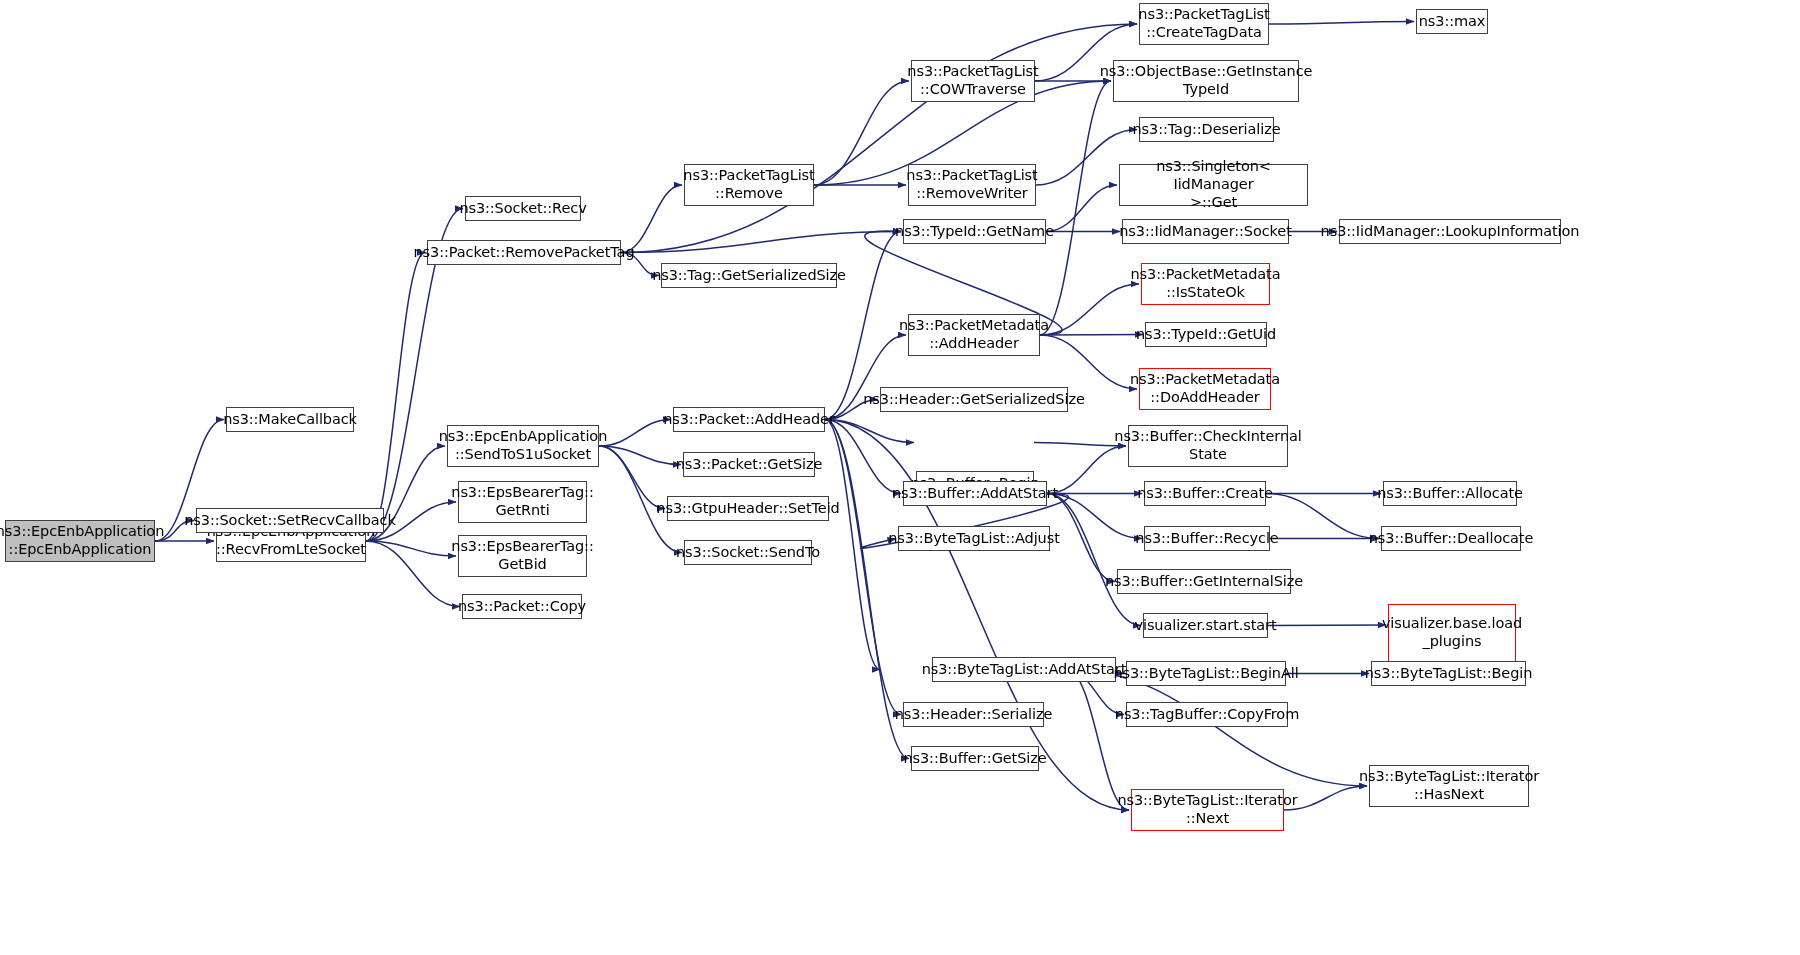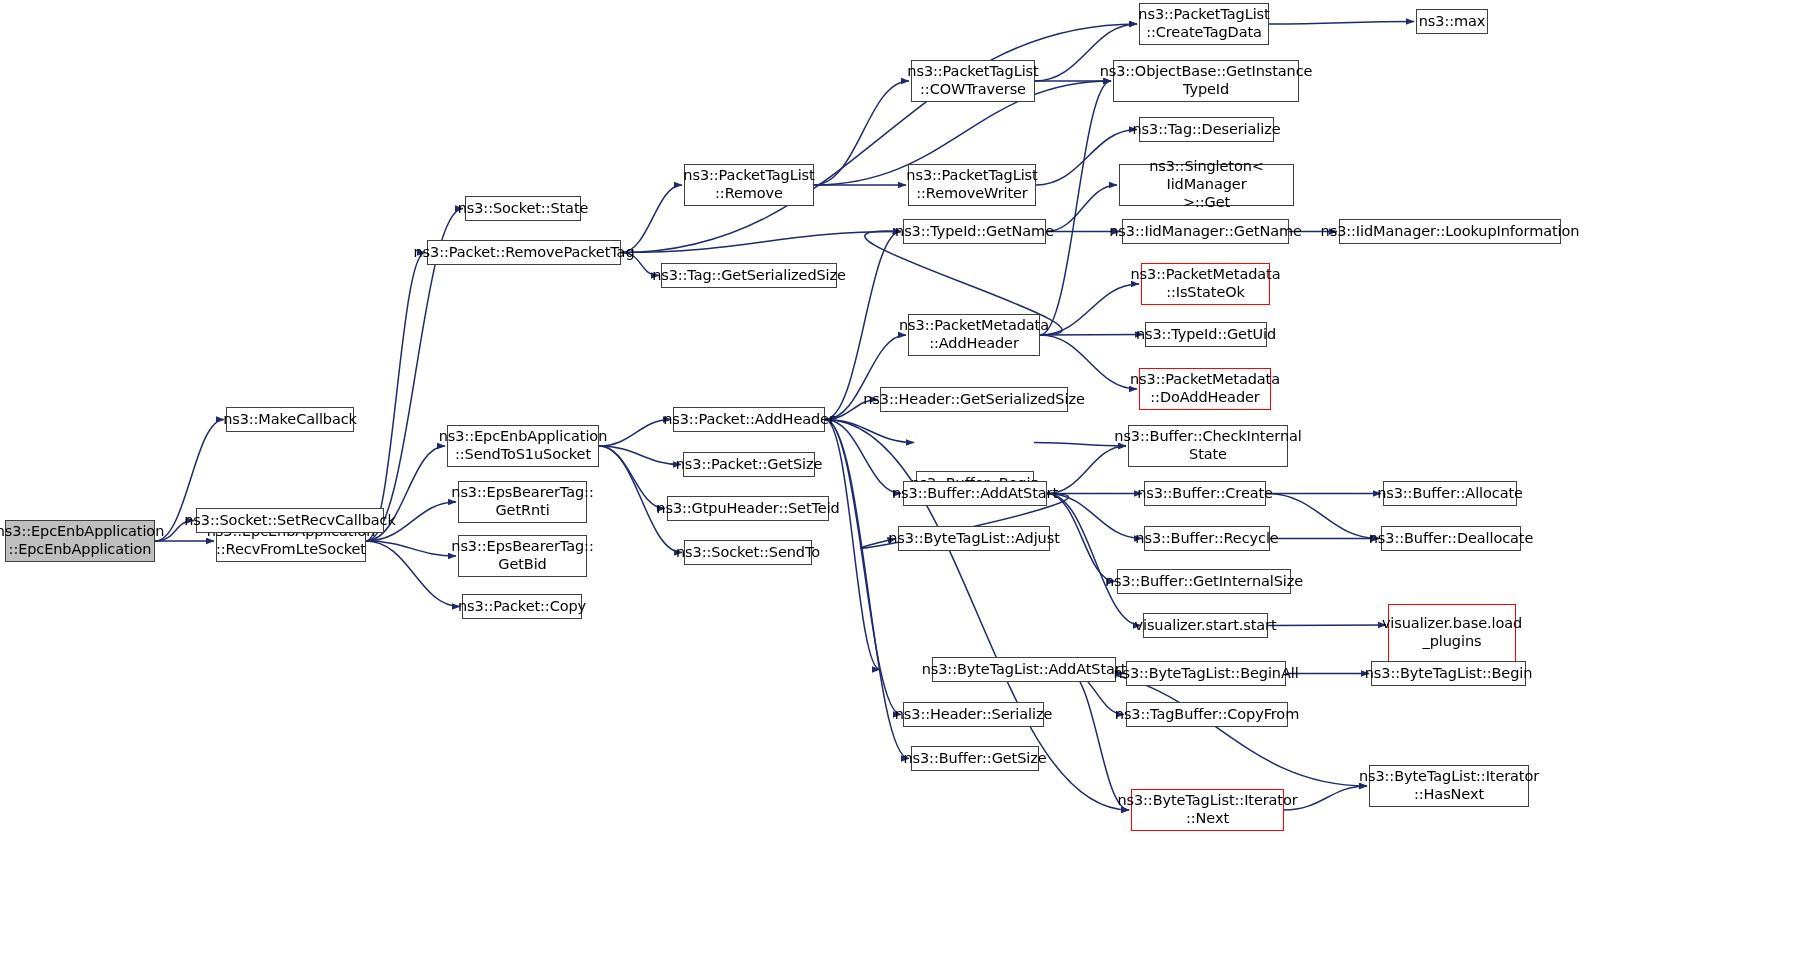--- a/index.html
+++ b/index.html
@@ -120,39 +120,39 @@
         <path d="M 1284 810 C 1322.25 810, 1330.75 786, 1367 786" fill="none" stroke="#1f2a6e" stroke-width="1.5" marker-end="url(#arrowhead)"></path>
       </g>
   </svg>
   <div id="node-layer">
       <div class="node root" style="left: 5px; top: 520px; width: 150px; height: 42px;">ns3::EpcEnbApplication
 ::EpcEnbApplication</div>
       <div class="node" style="left: 226px; top: 407px; width: 128px; height: 25px;">ns3::MakeCallback</div>
       <div class="node" style="left: 216px; top: 520px; width: 150px; height: 42px;">ns3::EpcEnbApplication
 ::RecvFromLteSocket</div>
       <div class="node" style="left: 196px; top: 508px; width: 188px; height: 25px;">ns3::Socket::SetRecvCallback</div>
-      <div class="node" style="left: 465px; top: 196px; width: 116px; height: 25px;">ns3::Socket::State</div>
+      <div class="node" style="left: 465px; top: 196px; width: 116px; height: 25px;">ns3::Socket::Recv</div>
       <div class="node" style="left: 427px; top: 240px; width: 194px; height: 25px;">ns3::Packet::RemovePacketTag</div>
       <div class="node" style="left: 661px; top: 263px; width: 176px; height: 25px;">ns3::Tag::GetSerializedSize</div>
       <div class="node" style="left: 684px; top: 164px; width: 130px; height: 42px;">ns3::PacketTagList
 ::Remove</div>
       <div class="node" style="left: 911px; top: 60px; width: 124px; height: 42px;">ns3::PacketTagList
 ::COWTraverse</div>
       <div class="node" style="left: 1139px; top: 3px; width: 130px; height: 42px;">ns3::PacketTagList
 ::CreateTagData</div>
       <div class="node" style="left: 1416px; top: 9px; width: 72px; height: 25px;">ns3::max</div>
       <div class="node" style="left: 1113px; top: 60px; width: 186px; height: 42px;">ns3::ObjectBase::GetInstance
 TypeId</div>
       <div class="node" style="left: 1139px; top: 117px; width: 135px; height: 25px;">ns3::Tag::Deserialize</div>
       <div class="node" style="left: 908px; top: 164px; width: 128px; height: 42px;">ns3::PacketTagList
 ::RemoveWriter</div>
-      <div class="node" style="left: 1119px; top: 164px; width: 175px; height: 42px;">ns3::Singleton&lt; IidManager
+      <div class="node" style="left: 1119px; top: 164px; width: 189px; height: 42px;">ns3::Singleton&lt; IidManager
 &gt;::Get</div>
       <div class="node" style="left: 903px; top: 219px; width: 143px; height: 25px;">ns3::TypeId::GetName</div>
-      <div class="node" style="left: 1122px; top: 219px; width: 167px; height: 25px;">ns3::IidManager::GetName</div>
+      <div class="node" style="left: 1122px; top: 219px; width: 167px; height: 25px;">ns3::IidManager::Socket</div>
       <div class="node" style="left: 1339px; top: 219px; width: 222px; height: 25px;">ns3::IidManager::LookupInformation</div>
       <div class="node highlight" style="left: 1141px; top: 263px; width: 129px; height: 42px;">ns3::PacketMetadata
 ::IsStateOk</div>
       <div class="node" style="left: 908px; top: 314px; width: 132px; height: 42px;">ns3::PacketMetadata
 ::AddHeader</div>
       <div class="node" style="left: 1145px; top: 322px; width: 122px; height: 25px;">ns3::TypeId::GetUid</div>
       <div class="node highlight" style="left: 1139px; top: 368px; width: 132px; height: 42px;">ns3::PacketMetadata
 ::DoAddHeader</div>
       <div class="node" style="left: 880px; top: 387px; width: 188px; height: 25px; text-align: center;">ns3::Header::GetSerializedSize</div>
       <div class="node" style="left: 673px; top: 407px; width: 152px; height: 25px;">ns3::Packet::AddHeader</div>

